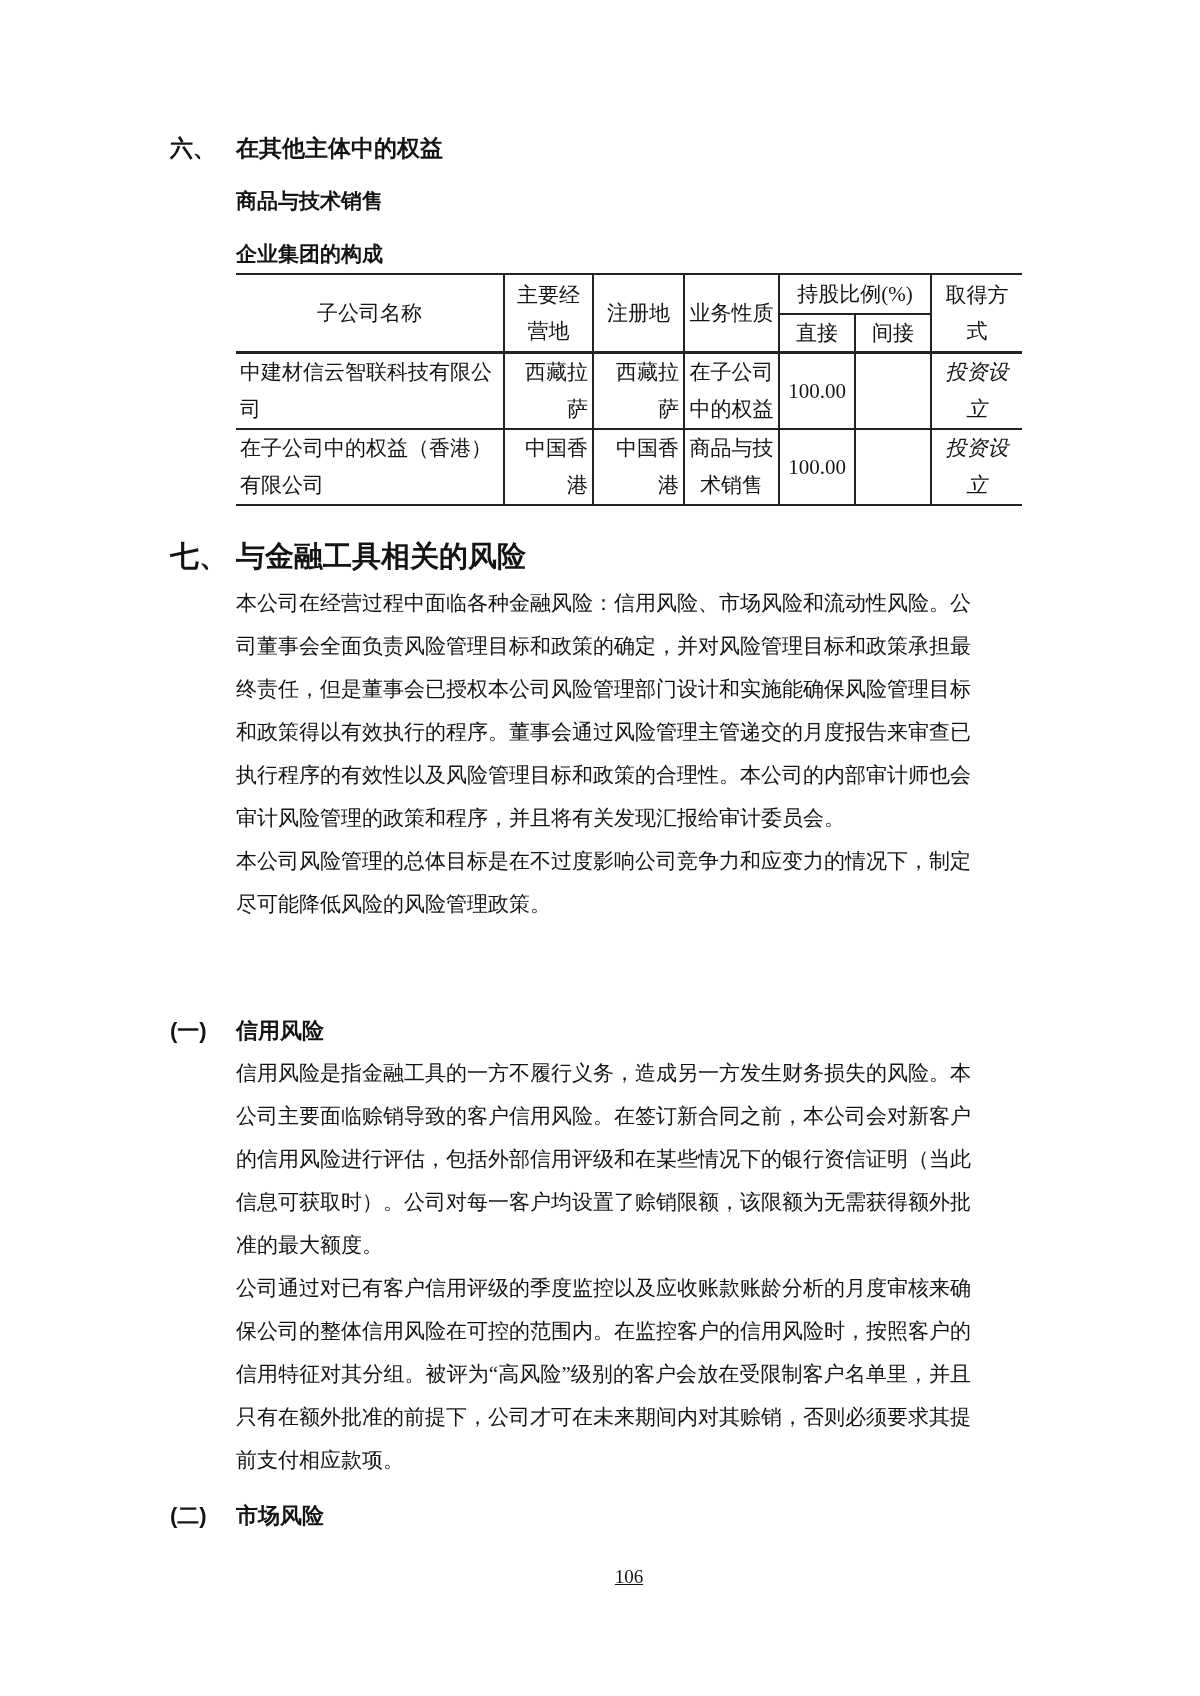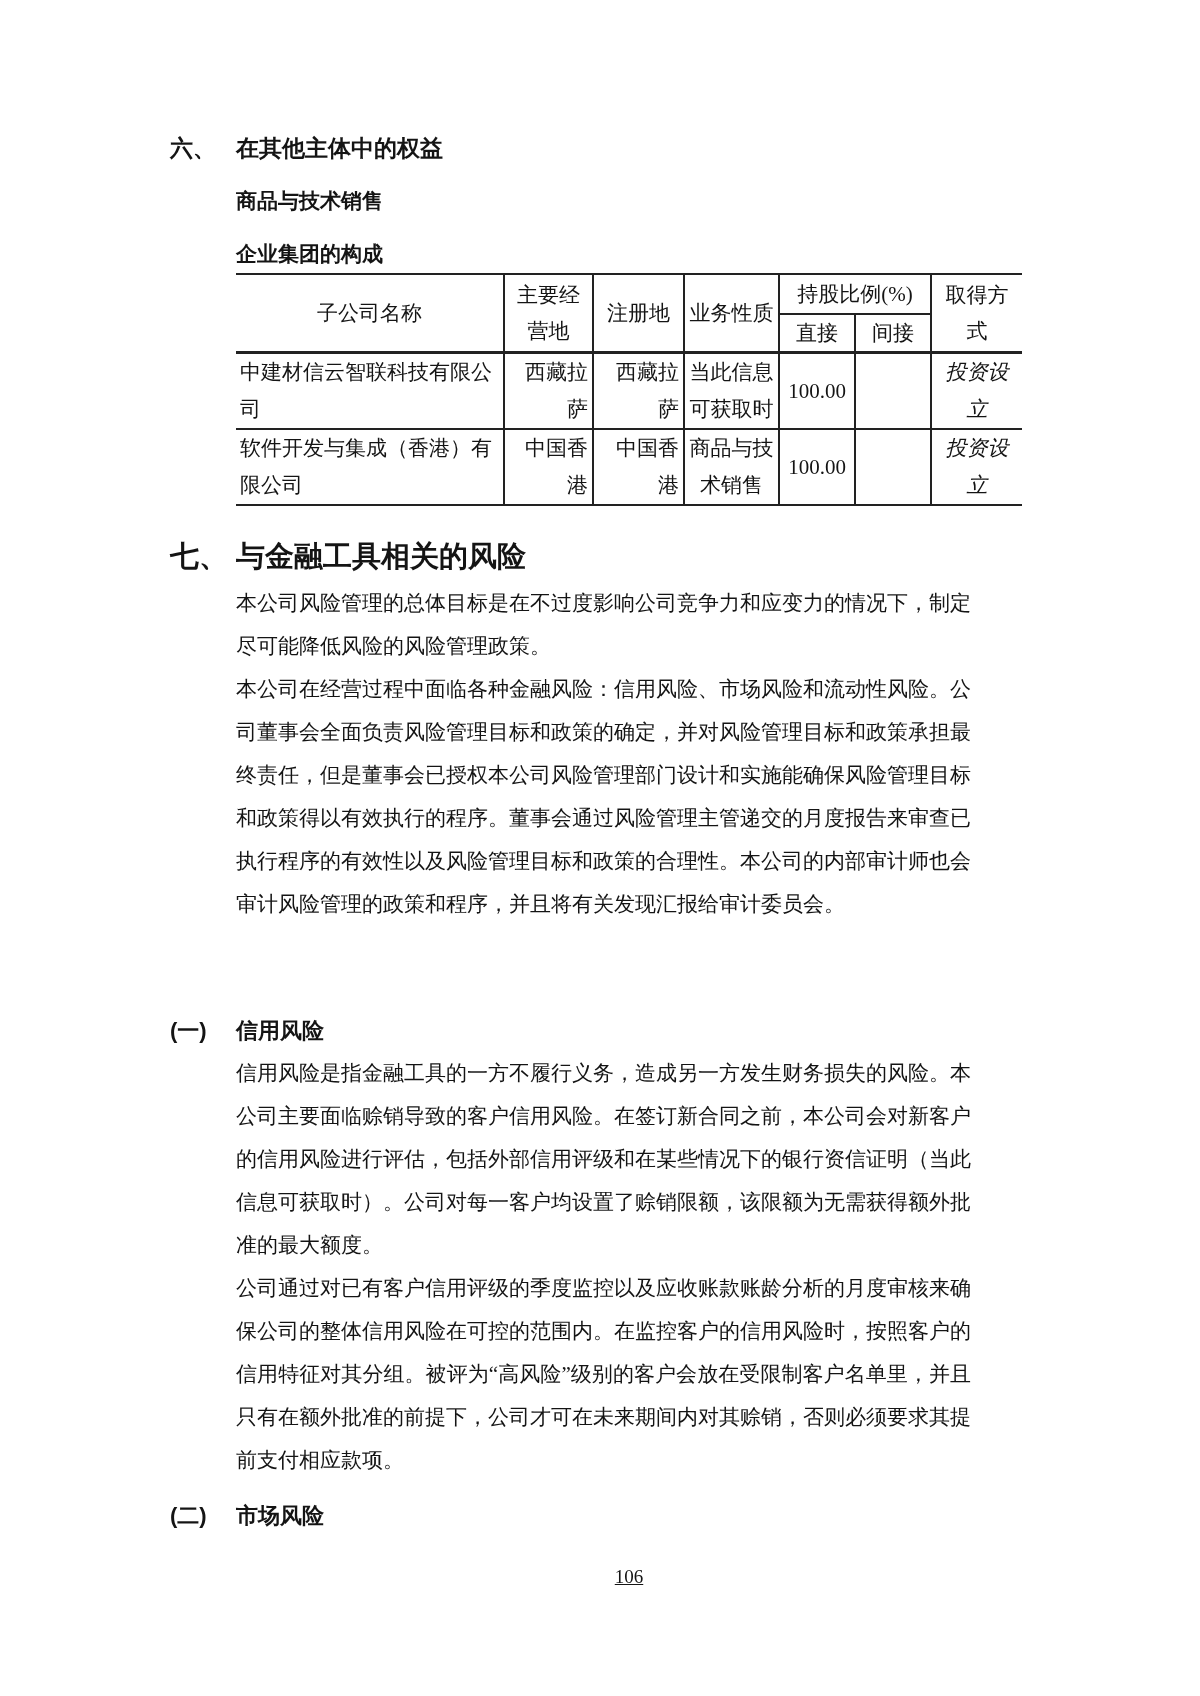--- a/index.html
+++ b/index.html
@@ -112,45 +112,45 @@
       <tr class="rB">
         <th>直接</th>
         <th>间接</th>
       </tr>
     </thead>
     <tbody>
       <tr>
         <td class="name">中建材信云智联科技有限公司</td>
         <td class="place">西藏拉萨</td>
         <td class="place">西藏拉萨</td>
-        <td class="biz">当此信息可获取时</td>
+        <td class="biz">在子公司中的权益</td>
         <td class="num-cell">100.00</td>
         <td class="num-cell"></td>
         <td class="acq">投资设立</td>
       </tr>
       <tr>
-        <td class="name">软件开发与集成（香港）有限公司</td>
+        <td class="name">在子公司中的权益（香港）有限公司</td>
         <td class="place">中国香港</td>
         <td class="place">中国香港</td>
         <td class="biz">商品与技术销售</td>
         <td class="num-cell">100.00</td>
         <td class="num-cell"></td>
         <td class="acq">投资设立</td>
       </tr>
     </tbody>
   </table>
 
   <div class="hrow h-big">
     <span class="num">七、</span>
     <span class="title">与金融工具相关的风险</span>
   </div>
 
   <div class="para-block">
+    <p class="body">本公司在经营过程中面临各种金融风险：信用风险、市场风险和流动性风险。公司董事会全面负责风险管理目标和政策的确定，并对风险管理目标和政策承担最终责任，但是董事会已授权本公司风险管理部门设计和实施能确保风险管理目标和政策得以有效执行的程序。董事会通过风险管理主管递交的月度报告来审查已执行程序的有效性以及风险管理目标和政策的合理性。本公司的内部审计师也会审计风险管理的政策和程序，并且将有关发现汇报给审计委员会。</p>
     <p class="body">本公司风险管理的总体目标是在不过度影响公司竞争力和应变力的情况下，制定尽可能降低风险的风险管理政策。</p>
-    <p class="body">本公司在经营过程中面临各种金融风险：信用风险、市场风险和流动性风险。公司董事会全面负责风险管理目标和政策的确定，并对风险管理目标和政策承担最终责任，但是董事会已授权本公司风险管理部门设计和实施能确保风险管理目标和政策得以有效执行的程序。董事会通过风险管理主管递交的月度报告来审查已执行程序的有效性以及风险管理目标和政策的合理性。本公司的内部审计师也会审计风险管理的政策和程序，并且将有关发现汇报给审计委员会。</p>
   </div>
 
   <div class="hrow h-sub gap-before-credit">
     <span class="num">(一)</span>
     <span class="title">信用风险</span>
   </div>
 
   <div class="credit-paras">
     <p class="body">信用风险是指金融工具的一方不履行义务，造成另一方发生财务损失的风险。本公司主要面临赊销导致的客户信用风险。在签订新合同之前，本公司会对新客户的信用风险进行评估，包括外部信用评级和在某些情况下的银行资信证明（当此信息可获取时）。公司对每一客户均设置了赊销限额，该限额为无需获得额外批准的最大额度。</p>
     <p class="body">公司通过对已有客户信用评级的季度监控以及应收账款账龄分析的月度审核来确保公司的整体信用风险在可控的范围内。在监控客户的信用风险时，按照客户的信用特征对其分组。被评为“高风险”级别的客户会放在受限制客户名单里，并且只有在额外批准的前提下，公司才可在未来期间内对其赊销，否则必须要求其提前支付相应款项。</p>

